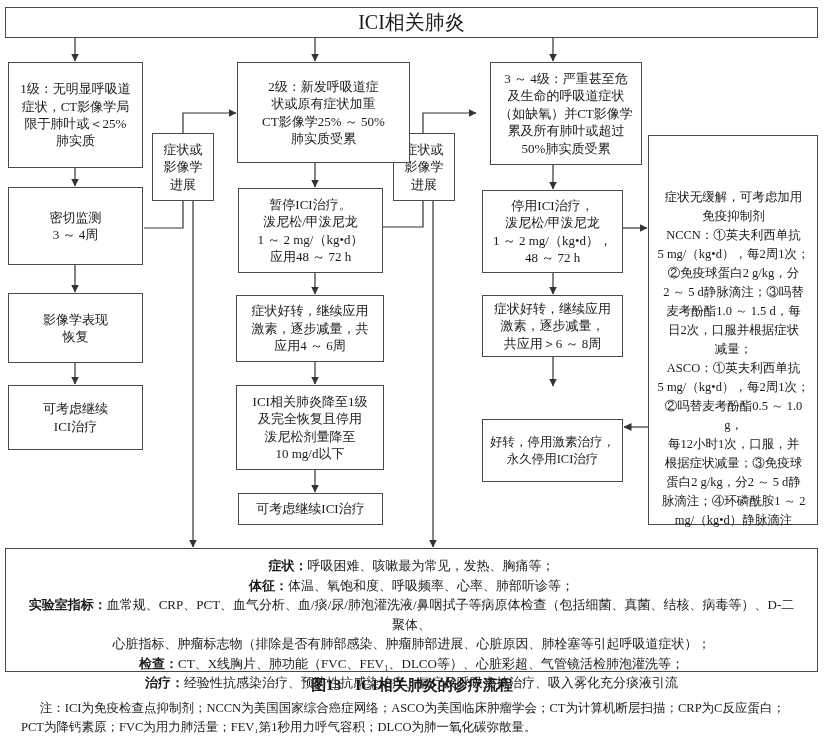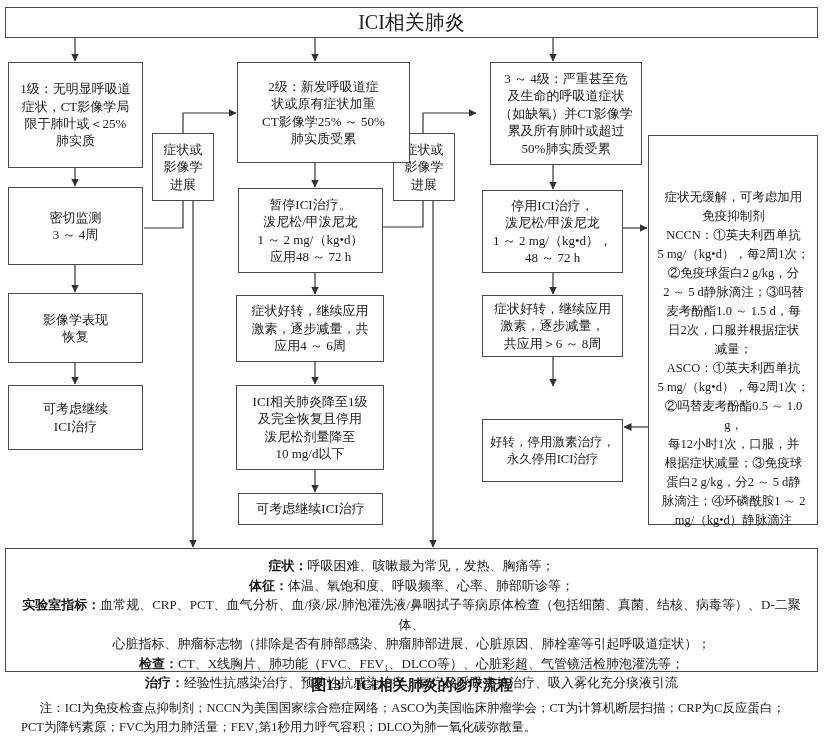--- a/index.html
+++ b/index.html
@@ -18,21 +18,21 @@
     text-align:center;white-space:pre-line;
     font-size:13px;line-height:1.34;padding:2px;
   }
   .box.textblock{
     display:block;text-align:center;align-items:flex-start;
   }
   .rightbox{
     padding:52px 6px 6px 7px;font-size:12.5px;line-height:1.52;
   }
   .bottombox{
-    padding:7px 10px;font-size:13px;line-height:1.5;white-space:normal;
+    padding:7px 17px;font-size:13px;line-height:1.5;white-space:normal;
   }
   .bline{white-space:normal;}
   .blabel{font-weight:bold;}
   .btext{white-space:pre-line;}
   .caption{
     position:absolute;z-index:1;left:0;right:0;top:676px;text-align:center;
     font-weight:bold;font-size:15px;
   }
   .caption .cap-label{margin-right:14px;}
   .note{

